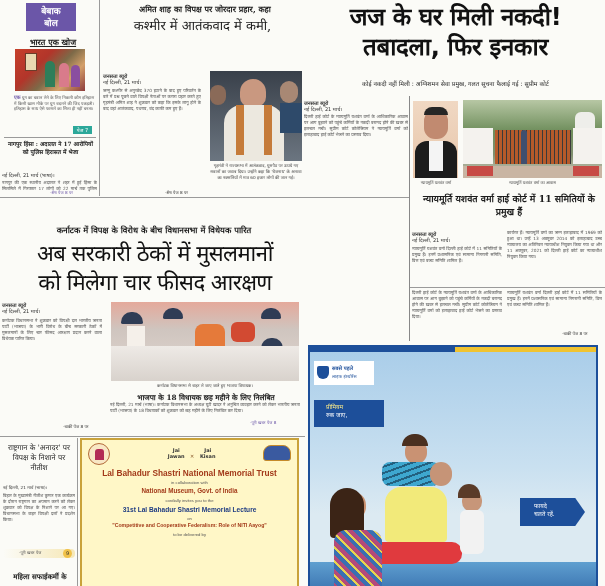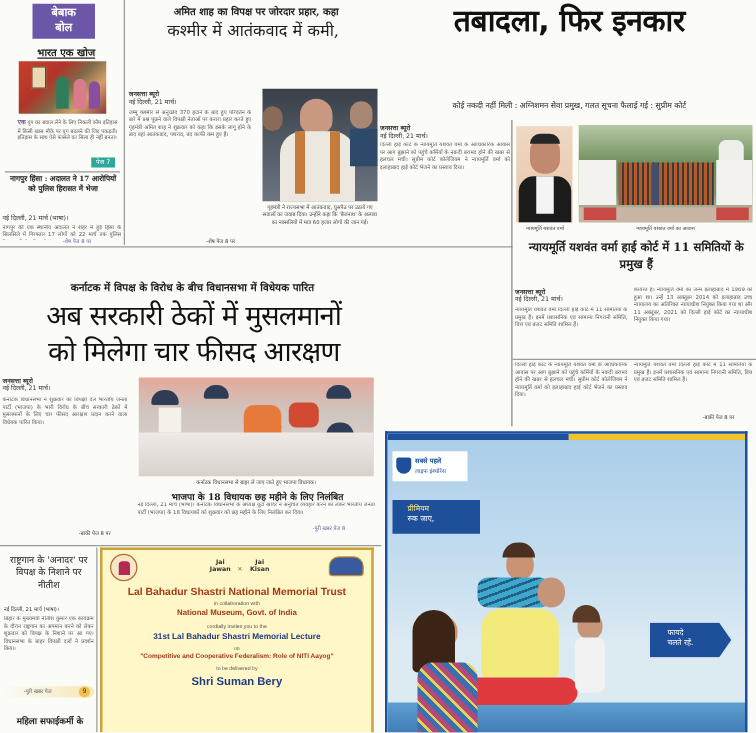--- a/index.html
+++ b/index.html
@@ -69,20 +69,21 @@
   <div style="position:absolute; left:14px; top:34px; width:60px; height:56px; background:#ece8df; border-radius:18px 18px 0 0;"></div>
   <div style="position:absolute; left:26px; top:34px; width:8px; height:50px; background:#c57b3a;"></div>
   <div style="position:absolute; left:54px; top:34px; width:8px; height:50px; background:#c57b3a;"></div>
   <div style="position:absolute; left:0; top:14px; width:16px; height:20px; background:#8a6a58; border-radius:8px;"></div>
   <div style="position:absolute; left:70px; top:10px; width:18px; height:22px; background:#a88874; border-radius:9px;"></div>
   <div style="position:absolute; left:70px; top:32px; width:22px; height:30px; background:#2e4a6a;"></div>
 </div>
 <div class="abs caption" style="left:210px; top:163px; width:92px; font-size:4.2px; line-height:6px;">गृहमंत्री ने राज्यसभा में आतंकवाद, घुसपैठ पर उठाये गए सवालों का जवाब दिया। उन्होंने कहा कि 'बैजनाथ' के अलावा का नक्सलियों में मात्र 60 हजार लोगों की जान गई।</div>
 
 <div class="abs" style="left:306px; top:2px; width:299px; font-size:24px; line-height:30px; text-align:center; font-weight:bold; color:#111; letter-spacing:-0.3px;">
+  <div>जज के घर मिली नकदी!</div>
   <div>तबादला, फिर इनकार</div>
 </div>
 <div class="abs" style="left:306px; top:79px; width:299px; font-size:6.2px; text-align:center; color:#1b1b1b; white-space:nowrap; overflow:hidden;">कोई नकदी नहीं मिली : अग्निशमन सेवा प्रमुख, गलत सूचना फैलाई गई : सुप्रीम कोर्ट</div>
 <div class="abs byline" style="left:304px; top:100px; width:80px;">
   <div style="font-weight:bold;">जनसत्ता ब्यूरो</div>
   <div>नई दिल्ली, 21 मार्च।</div>
 </div>
 <div class="abs txt" style="left:304px; top:114px; width:104px; height:225px; overflow:hidden;">दिल्ली हाई कोर्ट के न्यायमूर्ति यशवंत वर्मा के आधिकारिक आवास पर आग बुझाने को पहुंचे कर्मियों के नकदी बरामद होने की खबर से हलचल मची। सुप्रीम कोर्ट कोलेजियम ने न्यायमूर्ति वर्मा को इलाहाबाद हाई कोर्ट भेजने का प्रस्ताव दिया।</div>
 
 <div class="photo" style="left:413px; top:101px; width:45px; height:77px; background:linear-gradient(180deg,#f0d8c3 0%,#e7c5a9 100%);">
@@ -165,21 +166,20 @@
   </div>
   <div style="position:absolute; right:6px; top:5px; width:28px; height:16px; border-radius:8px 8px 3px 3px; background:#3a5aa0; border:1px solid #c58a2a;"></div>
   <div style="position:absolute; left:0; top:28px; width:215px; text-align:center; font-family:'Liberation Sans',sans-serif; font-weight:bold; font-size:8.3px; color:#a33a1a;">Lal Bahadur Shastri National Memorial Trust</div>
   <div style="position:absolute; left:0; top:40px; width:215px; text-align:center; font-family:'Liberation Sans',sans-serif; font-size:4.2px; color:#555;">in collaboration with</div>
   <div style="position:absolute; left:0; top:47px; width:215px; text-align:center; font-family:'Liberation Sans',sans-serif; font-weight:bold; font-size:6.3px; color:#a33a1a;">National Museum, Govt. of India</div>
   <div style="position:absolute; left:0; top:58px; width:215px; text-align:center; font-family:'Liberation Sans',sans-serif; font-size:4.2px; color:#555;">cordially invites you to the</div>
   <div style="position:absolute; left:0; top:66px; width:215px; text-align:center; font-family:'Liberation Sans',sans-serif; font-weight:bold; font-size:6.6px; color:#1f3c82;">31st Lal Bahadur Shastri Memorial Lecture</div>
   <div style="position:absolute; left:0; top:76px; width:215px; text-align:center; font-family:'Liberation Sans',sans-serif; font-size:4.2px; color:#555;">on</div>
   <div style="position:absolute; left:0; top:82px; width:215px; text-align:center; font-family:'Liberation Sans',sans-serif; font-weight:bold; font-size:5.2px; color:#a33a1a; white-space:nowrap;">"Competitive and Cooperative Federalism: Role of NITI Aayog"</div>
   <div style="position:absolute; left:0; top:92px; width:215px; text-align:center; font-family:'Liberation Sans',sans-serif; font-size:4.2px; color:#555;">to be delivered by</div>
-  <div style="position:absolute; left:0; top:100px; width:215px; text-align:center; font-family:'Liberation Sans',sans-serif; font-weight:bold; font-size:9px; color:#1f3c82;">Shri Suman Bery</div>
 </div>
 
 <div class="abs" style="left:308px; top:345px; width:290px; height:241px; border:2px solid #1d4f9a; border-bottom:none; overflow:hidden; background:linear-gradient(180deg,#a9cde9 0%,#c9e0f0 50%,#dceaf2 70%);">
   <div style="position:absolute; left:0; top:0; width:145px; height:5px; background:#1d4f9a;"></div>
   <div style="position:absolute; left:145px; top:0; width:145px; height:5px; background:#f0c330;"></div>
   <div style="position:absolute; left:4px; top:14px; width:60px; height:24px; background:#fff;">
     <div style="position:absolute; left:3px; top:5px; width:12px; height:13px; background:#1d4f9a; border-radius:2px 2px 6px 6px;"></div>
     <div style="position:absolute; left:18px; top:3px; font-size:5.2px; color:#1d4f9a; font-weight:bold;">सबसे पहले</div>
     <div style="position:absolute; left:18px; top:12px; font-size:4.6px; color:#1d4f9a;">लाइफ इंश्योरेंस</div>
   </div>

